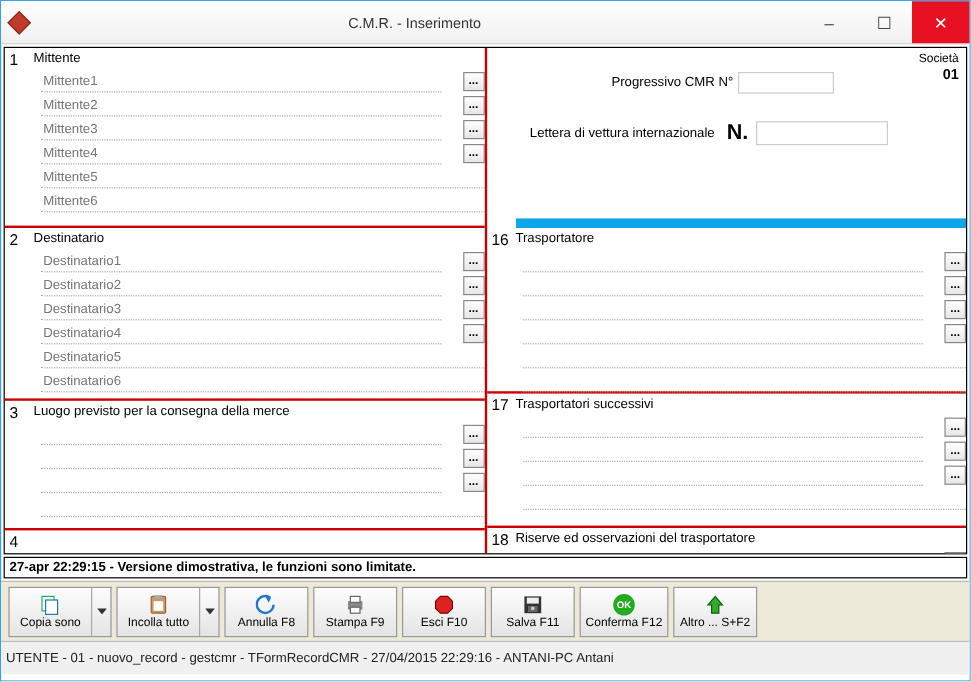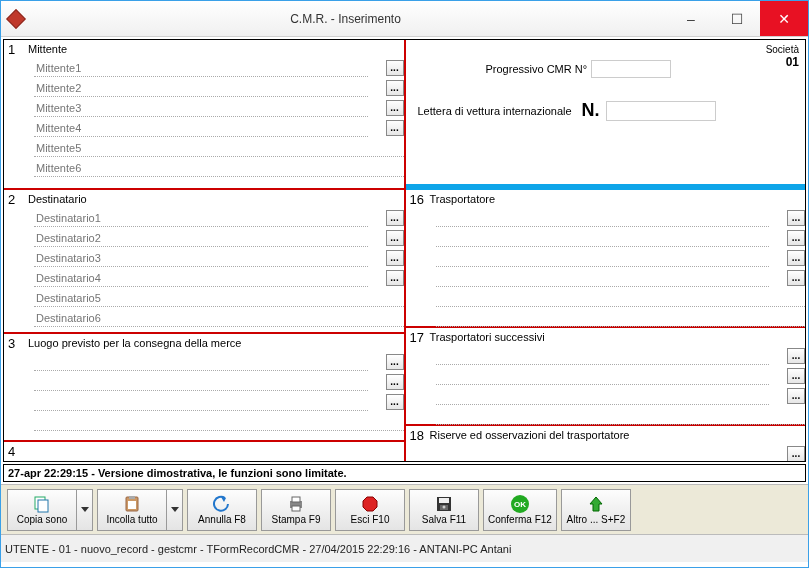--- a/index.html
+++ b/index.html
@@ -123,21 +123,22 @@
     font-weight: bold;
     margin-left: 2px;
     display: flex;
     align-items: center;
     justify-content: center;
   }
   .topright {
     position: relative;
     padding: 6px;
     height: 150px;
-    border-bottom: 6px solid #0ea5e9;
+    border-bottom: 8px solid #0ea5e9;
+    margin-left: 24px;
   }
   .topright .societa {
     position: absolute;
     right: 6px;
     top: 4px;
     text-align: right;
     font-size: 10px;
   }
   .topright .societa .val { font-size: 12px; font-weight: bold; }
   .topright .prog-row {
@@ -369,21 +370,21 @@
               <div class="ellipsis-btn">...</div>
             </div>
           <div class="row">
               <div class="empty-field"></div>
             </div>
           <div class="row">
               <div class="empty-field"></div>
             </div>
         </div>
 
-        <div class="box lines-box" style="height:98px;">
+        <div class="box lines-box" style="height:112px;">
           <div class="box-head">
             <span class="box-num">17</span>
             <span class="box-title">Trasportatori successivi</span>
           </div>
           <div class="row">
               <div class="empty-field"></div>
               <div class="ellipsis-btn">...</div>
             </div>
           <div class="row">
               <div class="empty-field"></div>

